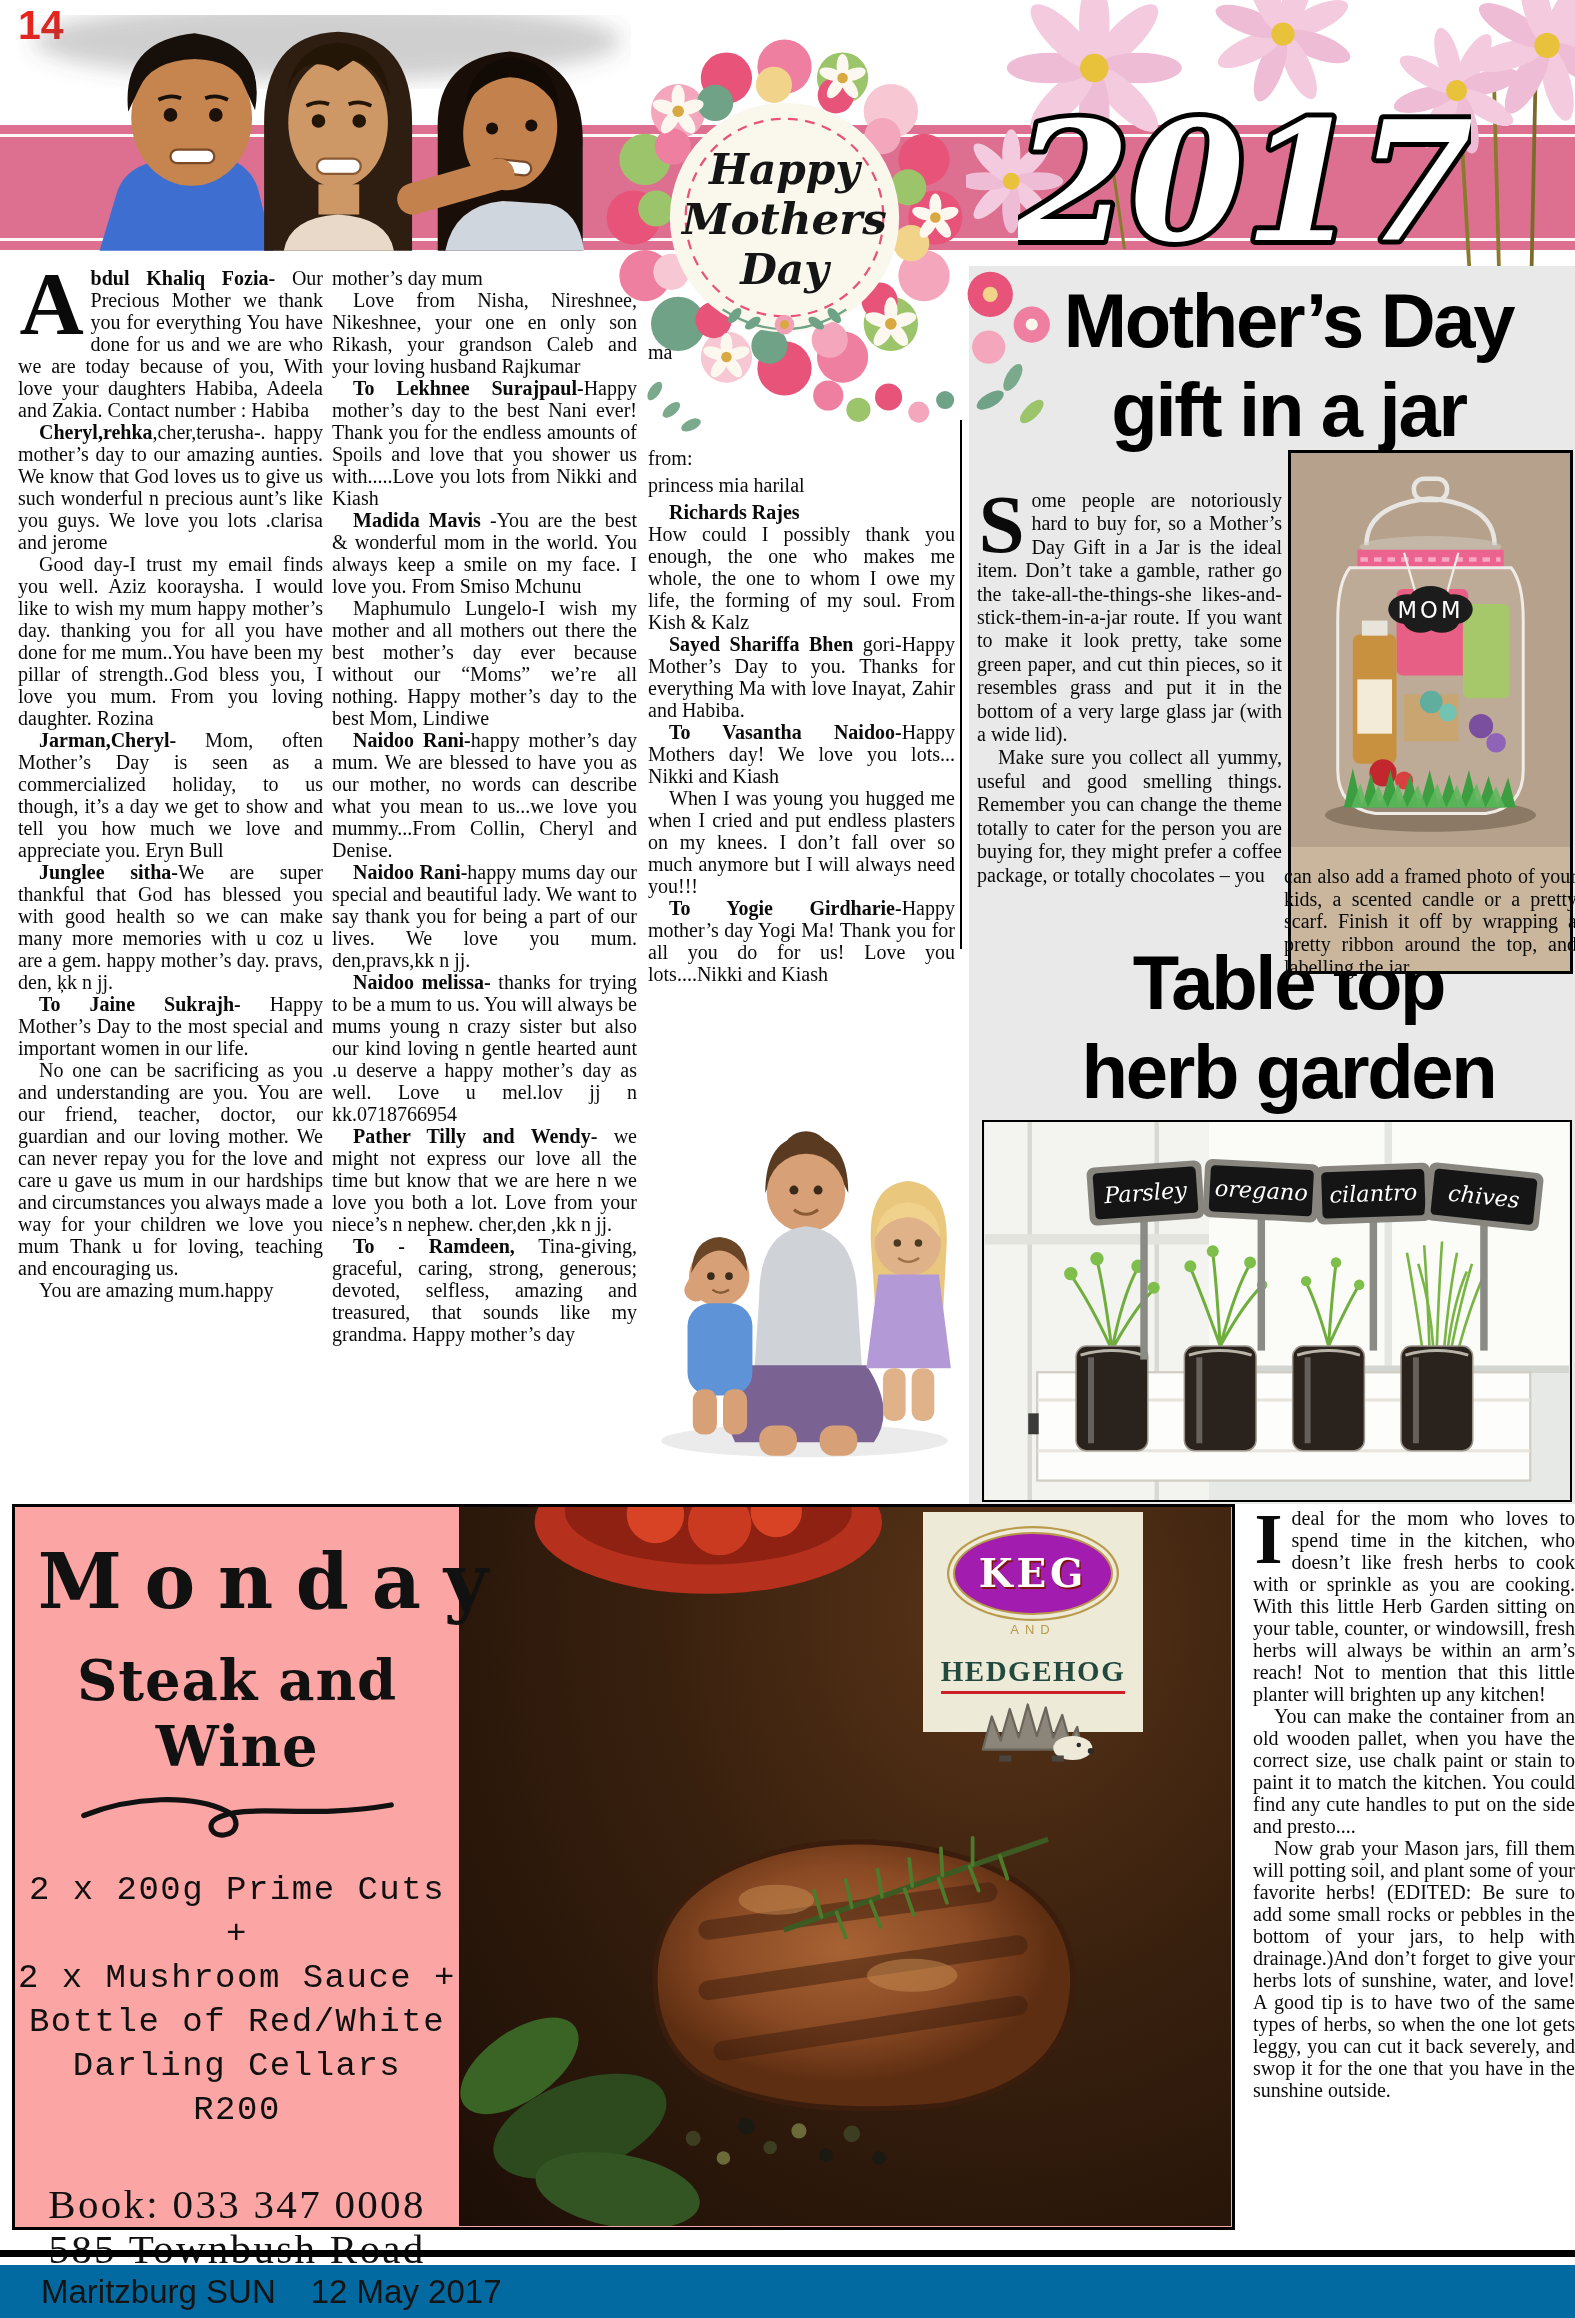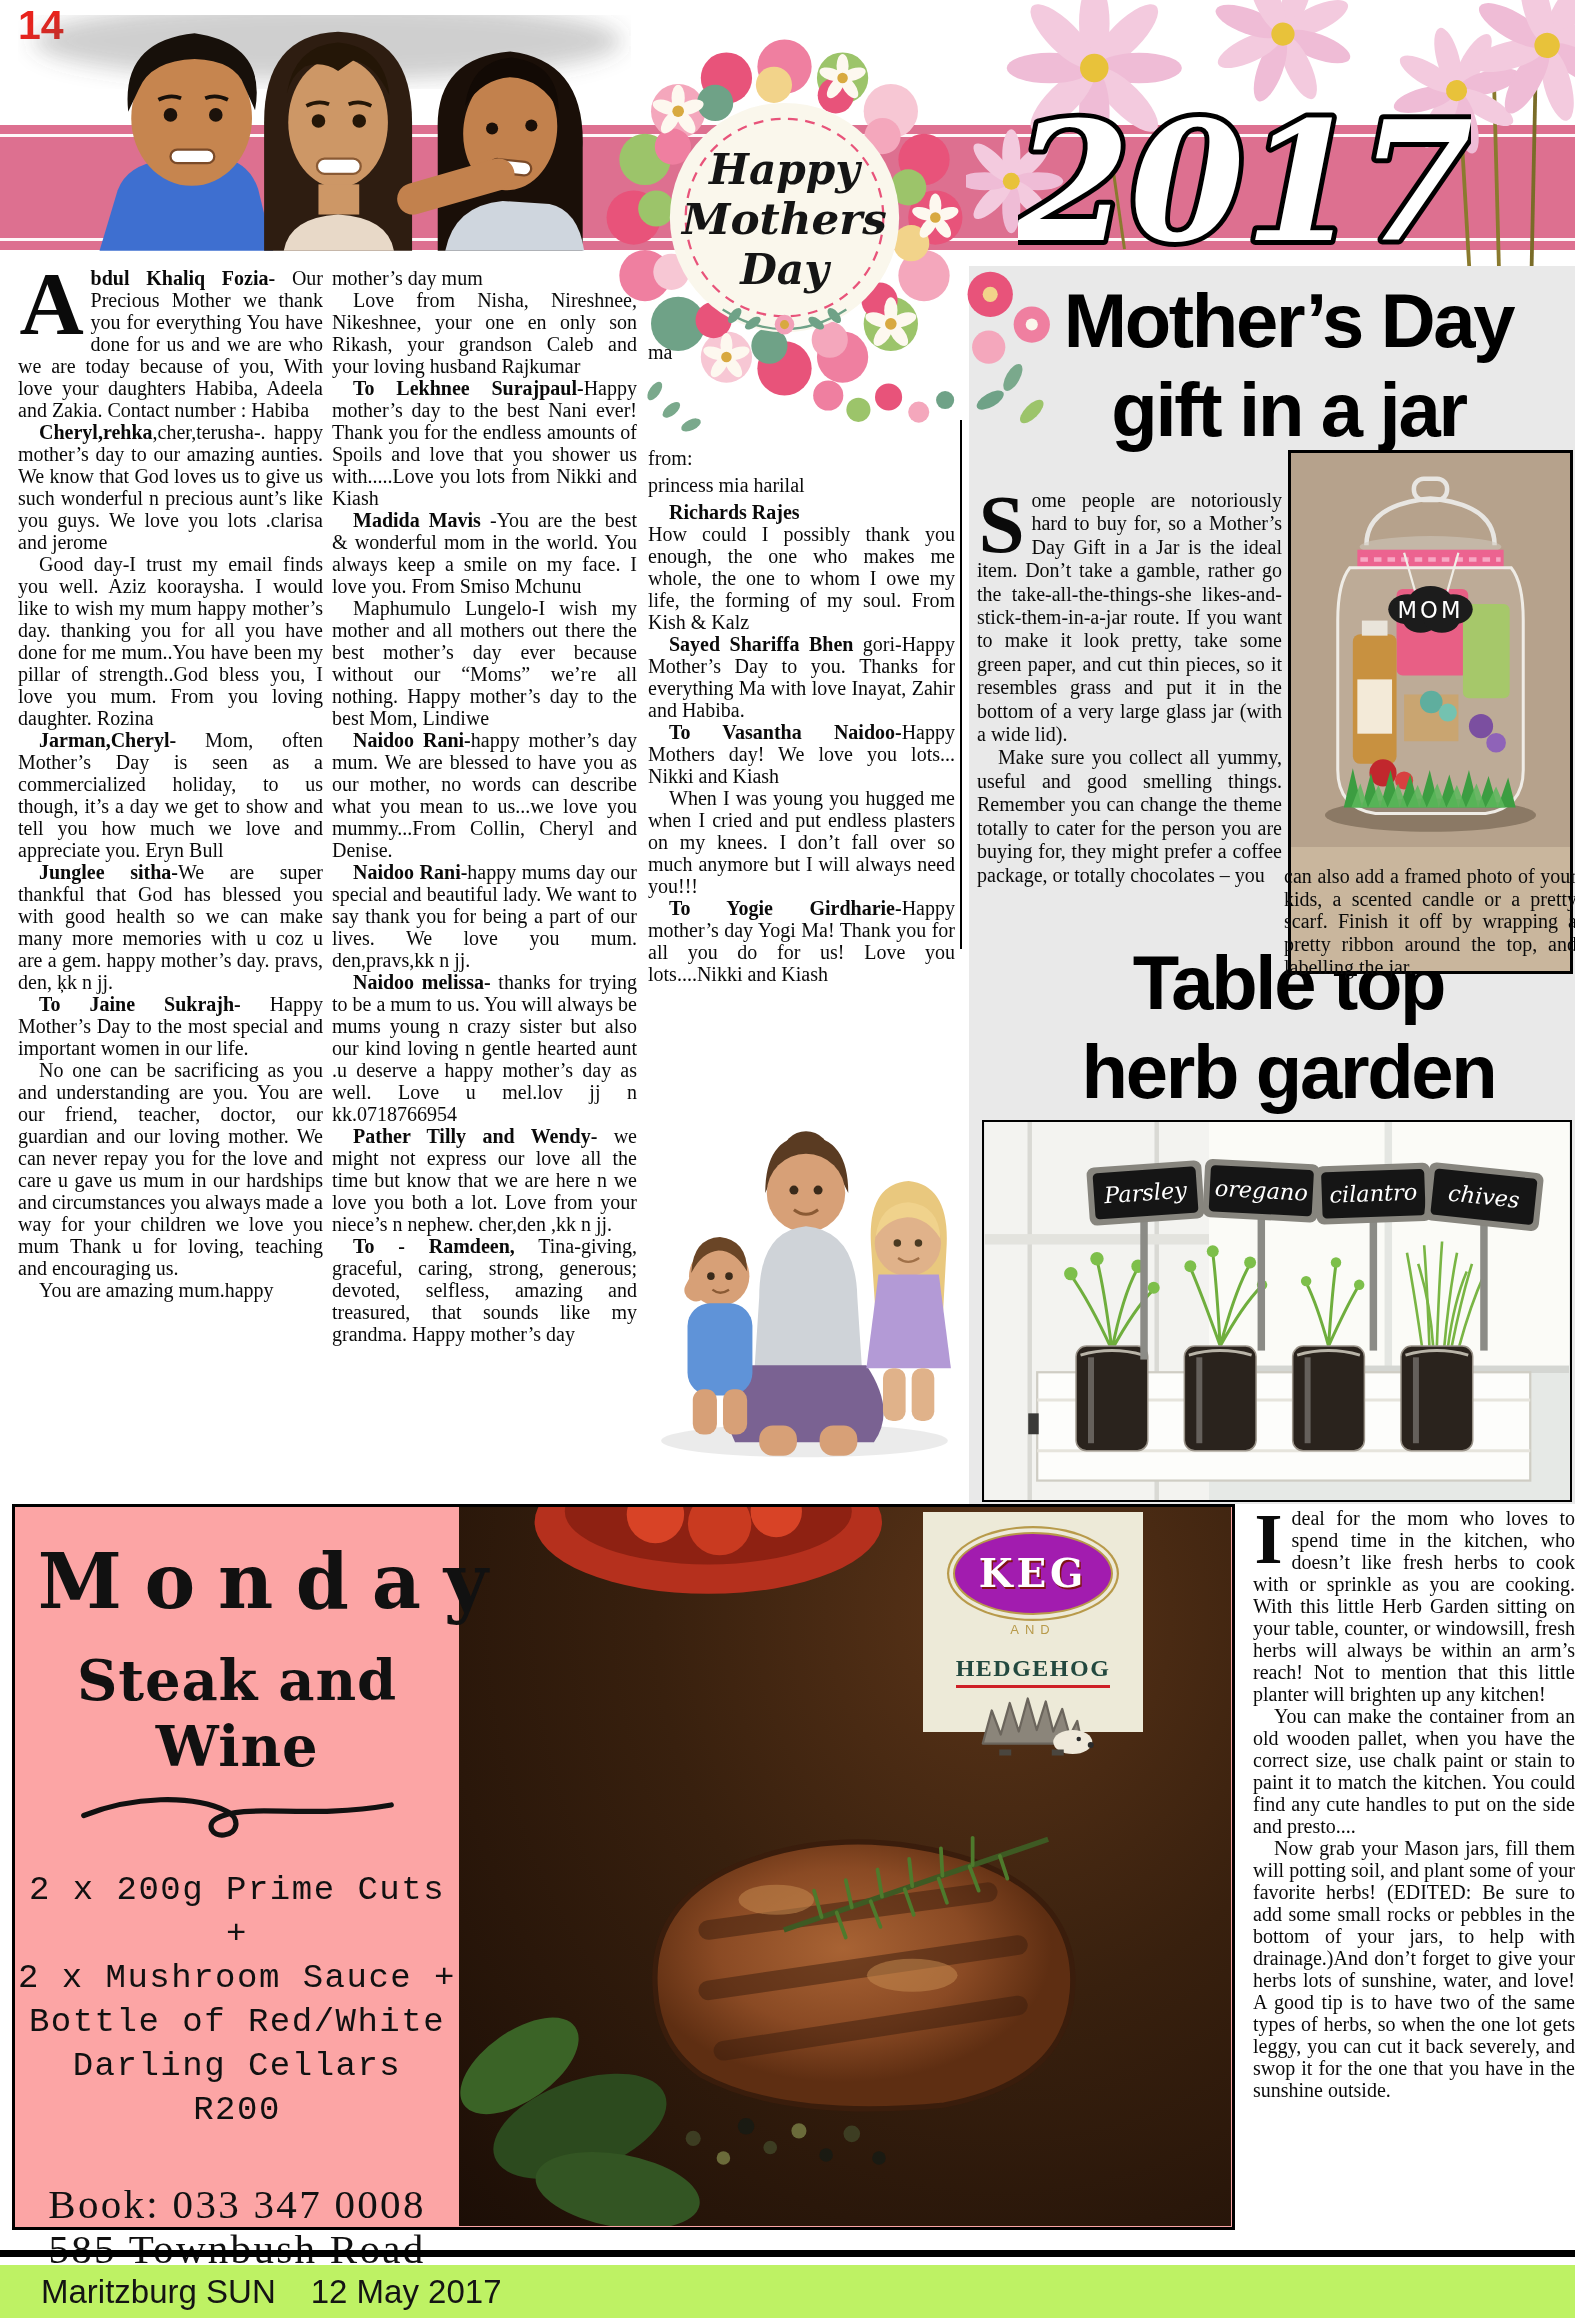--- a/index.html
+++ b/index.html
@@ -62,27 +62,27 @@
   #ad-booking{margin-top:50px;font-size:41px;line-height:45px;letter-spacing:2.3px;}
   #ad-fine{margin-top:39px;font-family:"Liberation Sans",sans-serif;font-size:25px;line-height:30px;color:#181818;}
   #keg-panel{left:923px;top:1512px;width:220px;height:220px;background:#edead8;text-align:center;}
   .keg-oval{margin:19.6px auto 0;width:156px;height:79px;border-radius:50%;background:#a21caf;
             border:2.3px solid #b89a4a;box-shadow:0 0 0 3.8px #edead8,0 0 0 6px #b89a4a;
             display:flex;align-items:center;justify-content:center;}
   .keg-oval span{font-family:"DejaVu Serif",serif;font-weight:bold;font-size:39px;color:#fff;
                  letter-spacing:3.8px;text-shadow:1.5px 1.5px 0 #7e1412;}
   #logo-and{margin-top:7.6px;font-family:"Liberation Sans",sans-serif;font-size:13px;letter-spacing:6px;color:#b89a4a;}
   #logo-hedgehog{margin-top:3px;display:inline-block;font-family:"Liberation Serif",serif;font-weight:bold;
-                 font-size:24px;letter-spacing:1.5px;color:#23493f;border-bottom:3px solid #cf2027;padding-bottom:3px;}
+                 font-size:29px;letter-spacing:1.5px;color:#23493f;border-bottom:3px solid #cf2027;padding-bottom:3px;}
 
   #herb-text{left:1253px;top:1507px;width:322px;font-size:20px;line-height:22px;text-align:justify;}
 
   
   #footer-rule{left:0;top:2250px;width:1576px;height:6.8px;background:#000;}
-  #footer-bar{left:0;top:2265px;width:1576px;height:54px;background:#bef264;
+  #footer-bar{left:0;top:2265px;width:1576px;height:54px;background:#0369a1;
               font-family:"Liberation Sans",sans-serif;font-size:33px;color:#141414;
               display:flex;align-items:center;}
   #footer-bar .paper{margin-left:41px;}
   #footer-bar .date{margin-left:35px;}
 </style>
 </head>
 <body>
 
 <div id="canvas">
 

